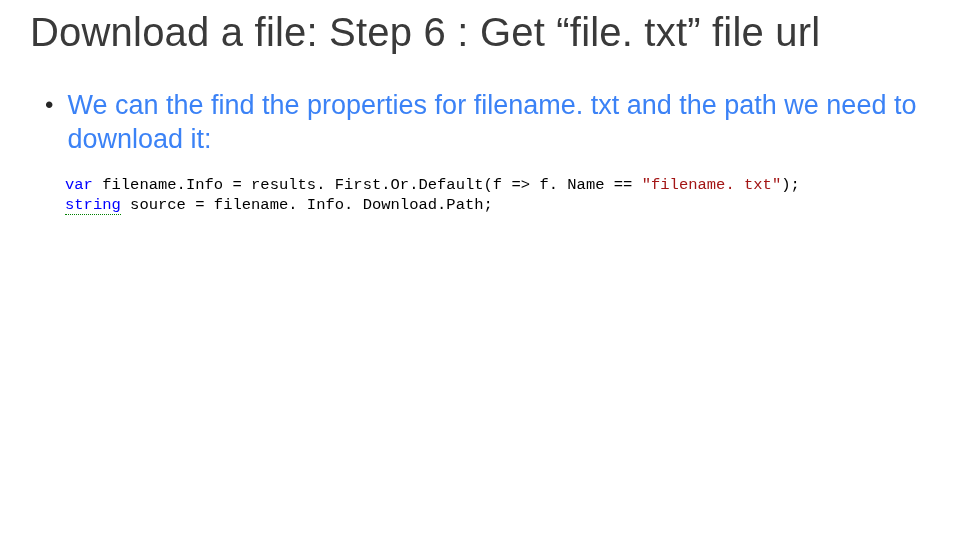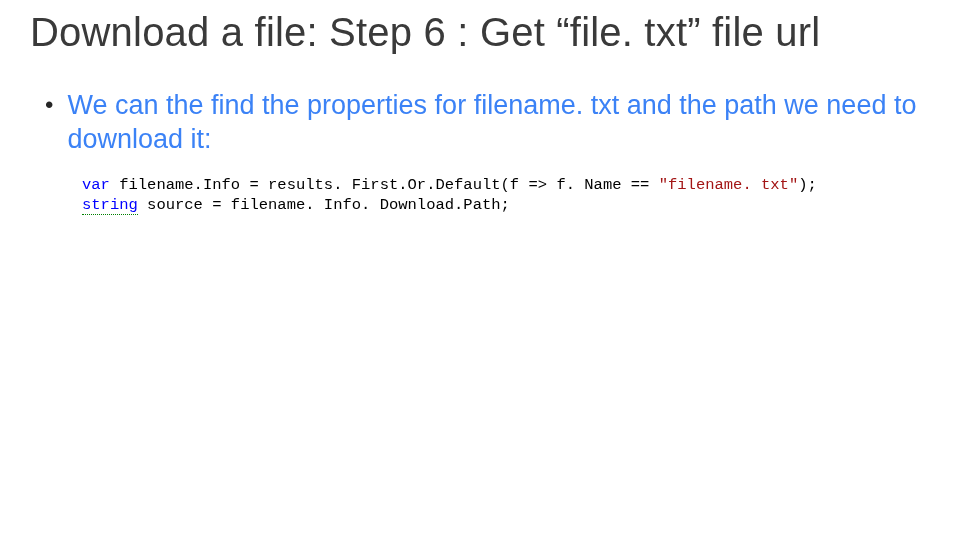--- a/index.html
+++ b/index.html
@@ -42,21 +42,21 @@
     color: #262626;
   }
   .bullet-text {
     font-size: 27px;
     font-weight: 400;
     line-height: 1.25;
     color: #3b82f6;
     font-family: "Segoe UI Semilight", "Segoe UI", Arial, sans-serif;
   }
   .code-block {
-    margin-left: 52px;
+    margin-left: 35px;
     margin-top: 12px;
     font-family: Consolas, "Courier New", monospace;
     font-size: 15.5px;
     line-height: 1.35;
     white-space: pre;
     color: #000;
   }
   .tok-kw   { color: #0000ff; }   
   .tok-str  { color: #a31515; }
   .squiggle {

